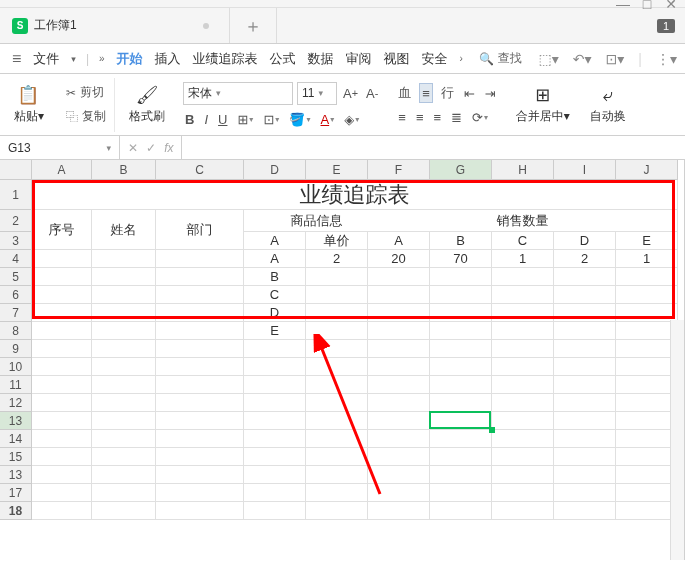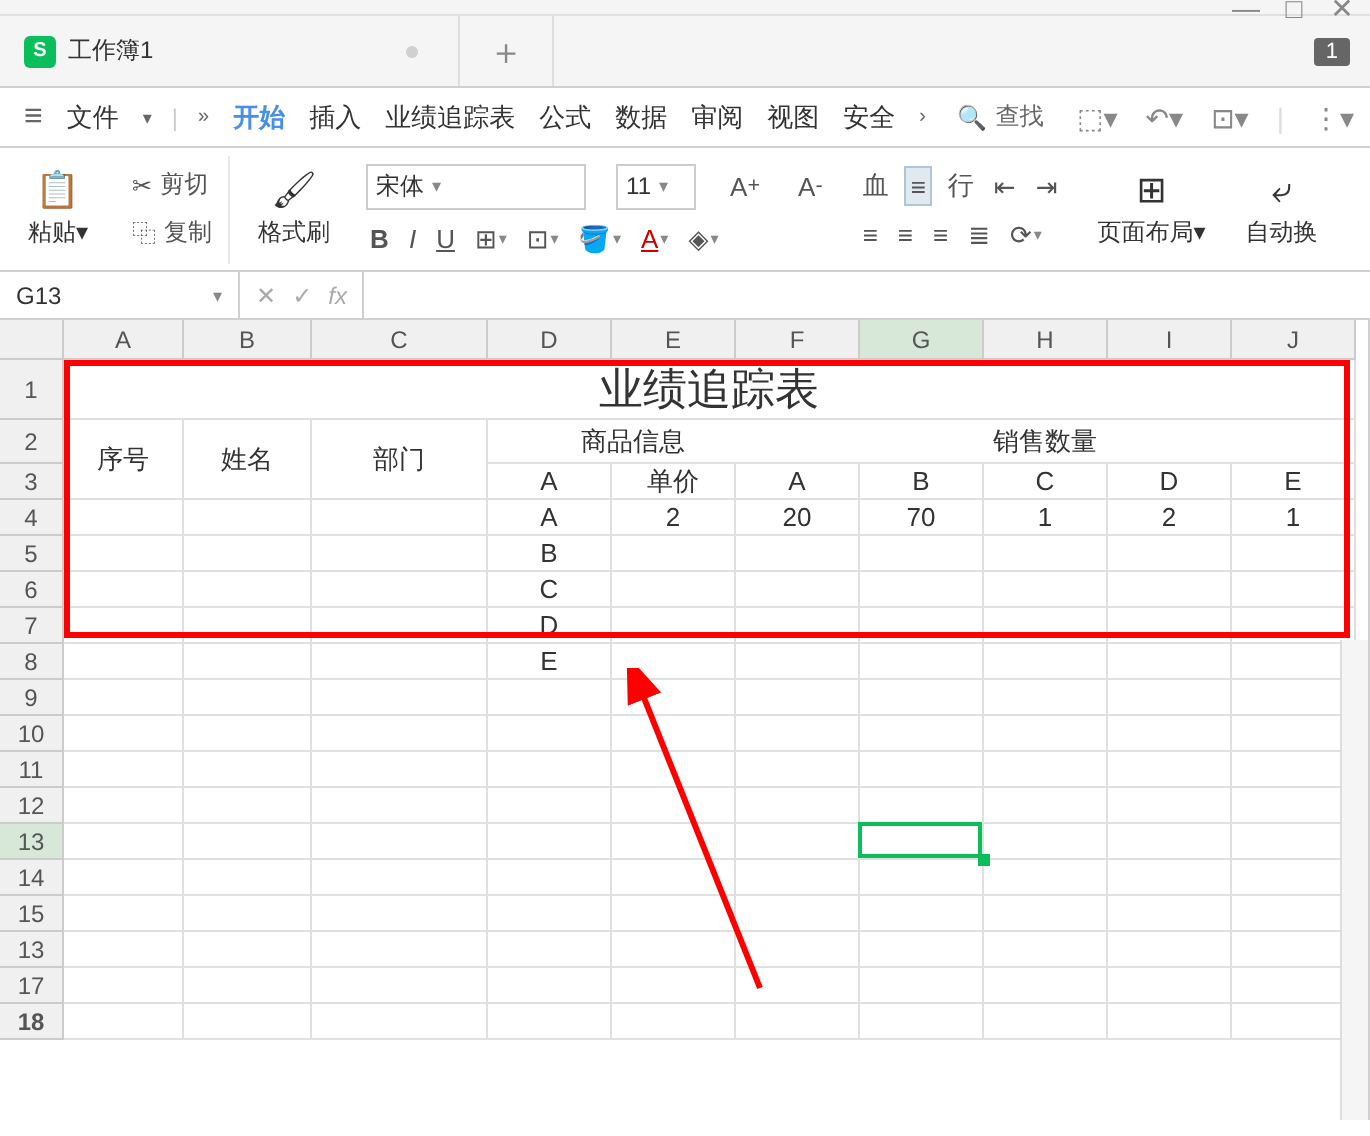--- a/index.html
+++ b/index.html
@@ -138,21 +138,21 @@
     <span class="tb-btn">
         <span>⿻</span>
         <span>复制</span>
       </span>
   </div>
   <div class="tb-big">
     <span class="tb-big-icon">🖌</span>
     <span>格式刷</span>
   </div>
   <div class="tb-group nobr" style="gap:6px">
-    <div style="display:flex;gap:15px">
+    <div style="display:flex;gap:4px">
       <div class="tb-select" style="width:110px">
           <span>宋体</span>
           <span class="arrow">▾</span>
         </div>
       <div class="tb-select" style="width:40px">
           <span>11</span>
           <span class="arrow">▾</span>
         </div>
       <span class="tb-iconbtn">A<sup>+</sup></span>
       <span class="tb-iconbtn">A<sup>-</sup></span>
@@ -187,21 +187,21 @@
     <div class="tb-iconrow">
       <span class="tb-iconbtn">≡</span>
       <span class="tb-iconbtn">≡</span>
       <span class="tb-iconbtn">≡</span>
       <span class="tb-iconbtn">≣</span>
       <span class="tb-iconbtn drop">⟳</span>
     </div>
   </div>
   <div class="tb-big">
     <span class="tb-big-icon">⊞</span>
-    <span><span>页面布局</span>▾</span>
+    <span><span>合并居中</span>▾</span>
   </div>
   <div class="tb-big">
     <span class="tb-big-icon">⤶</span>
     <span>自动换</span>
   </div>
 </div>
 
 <div class="fxbar">
   <div class="namebox">
     <span>G13</span>

